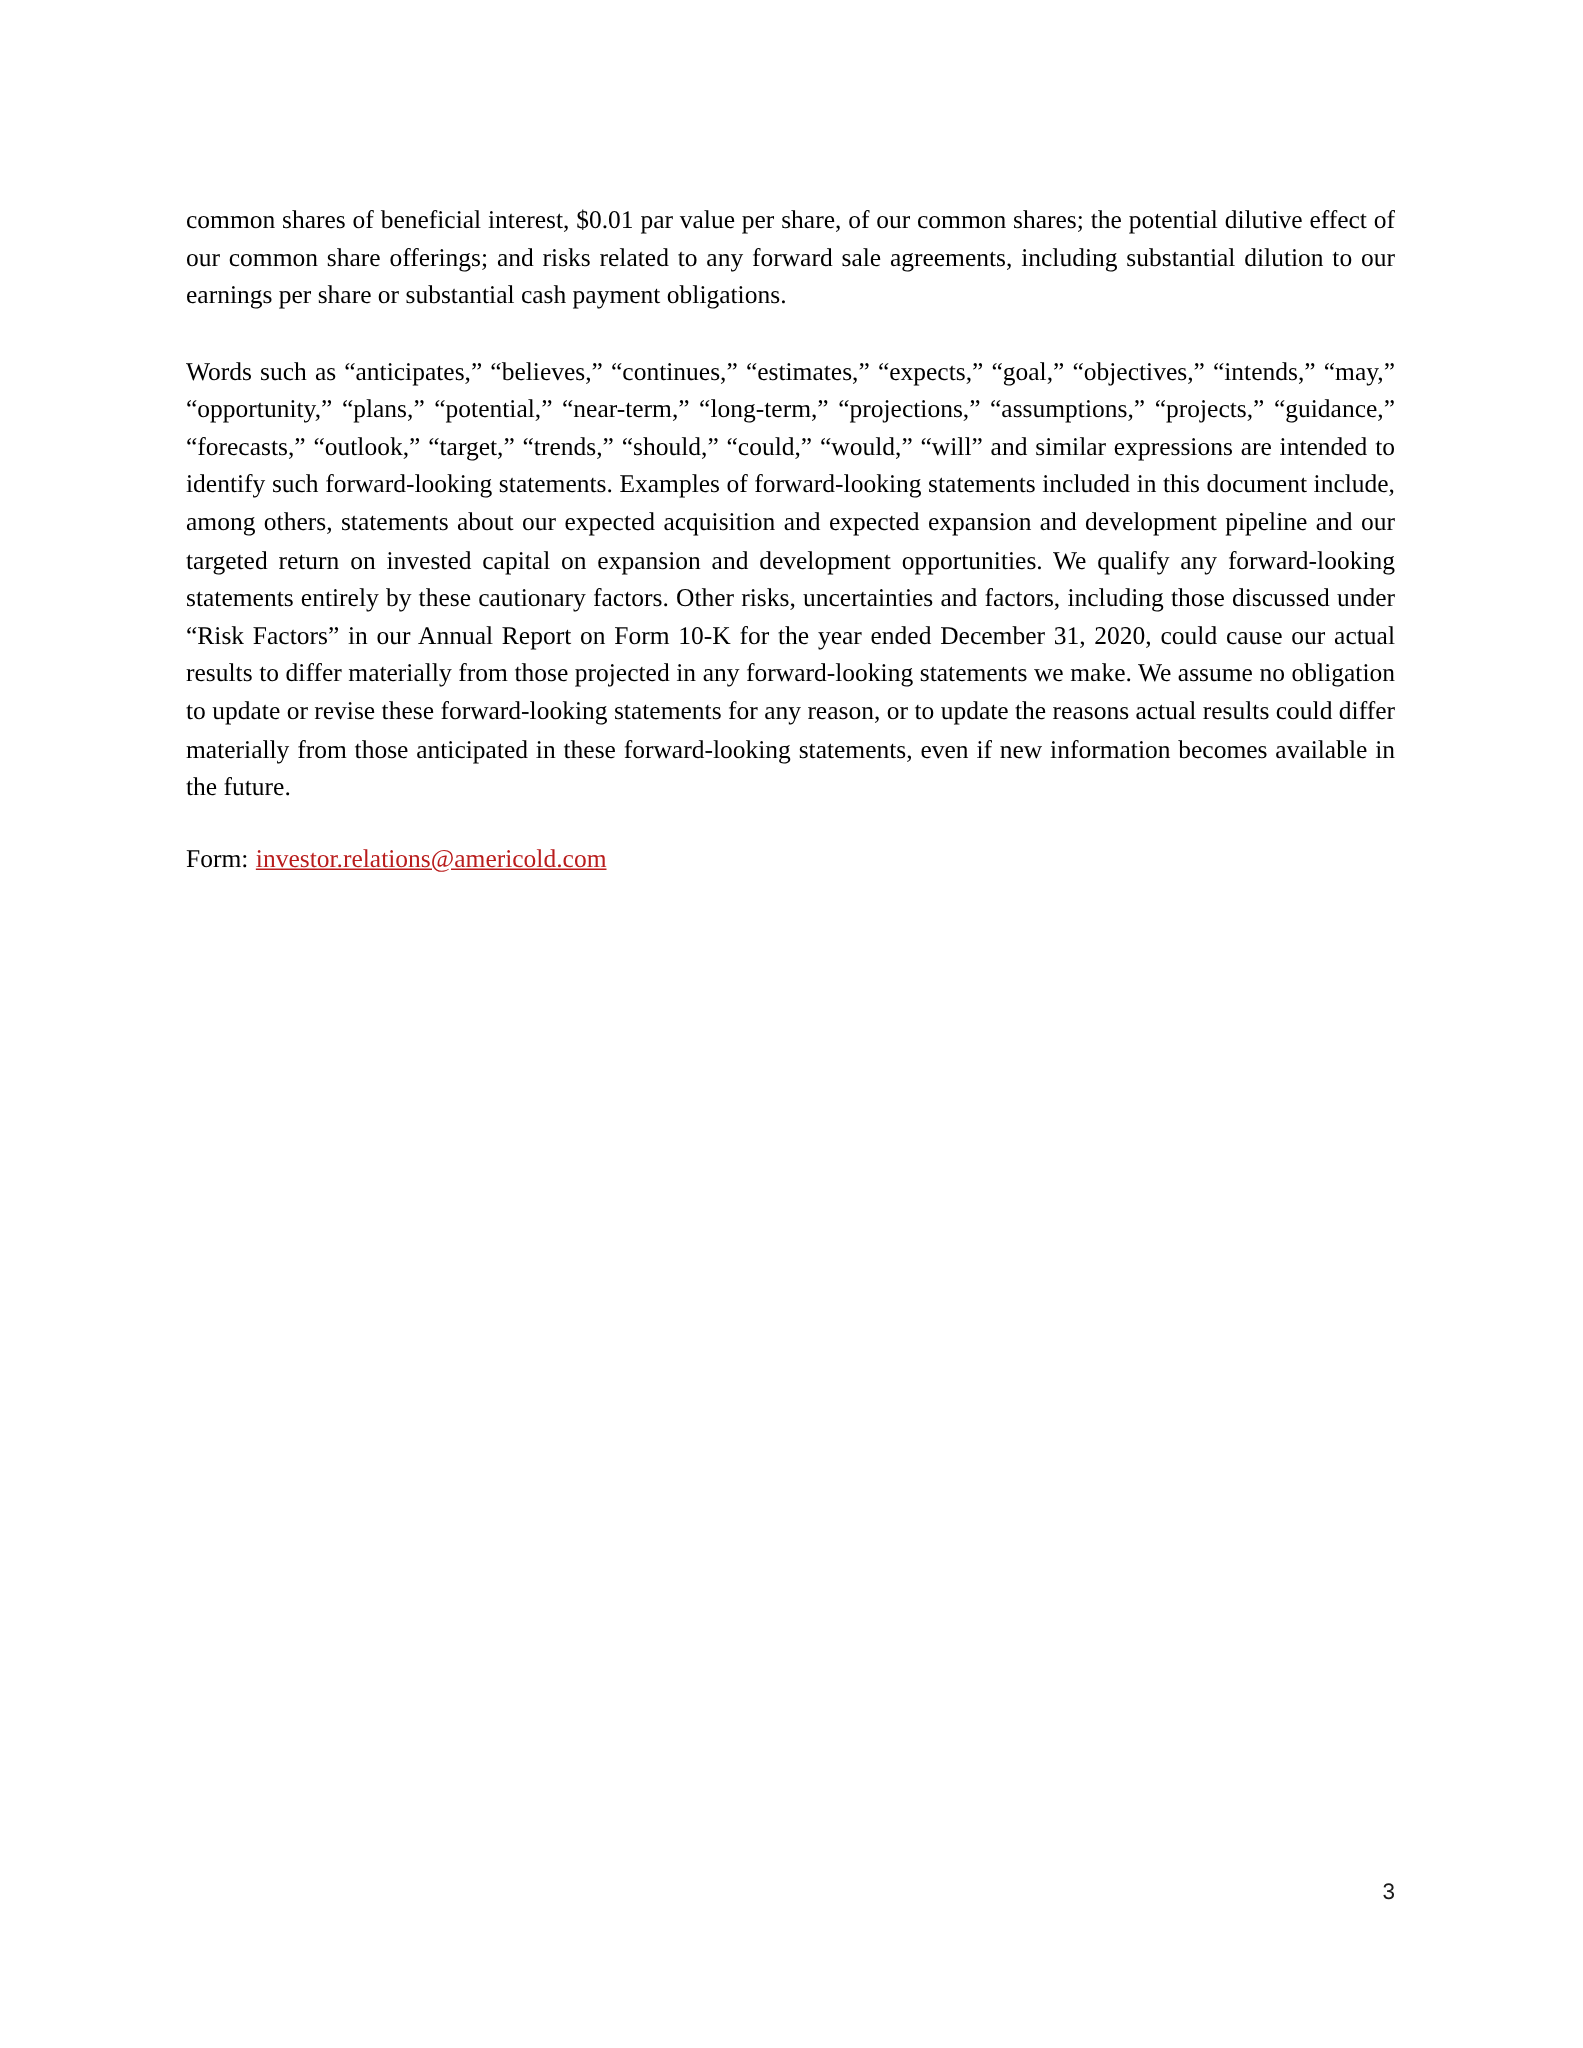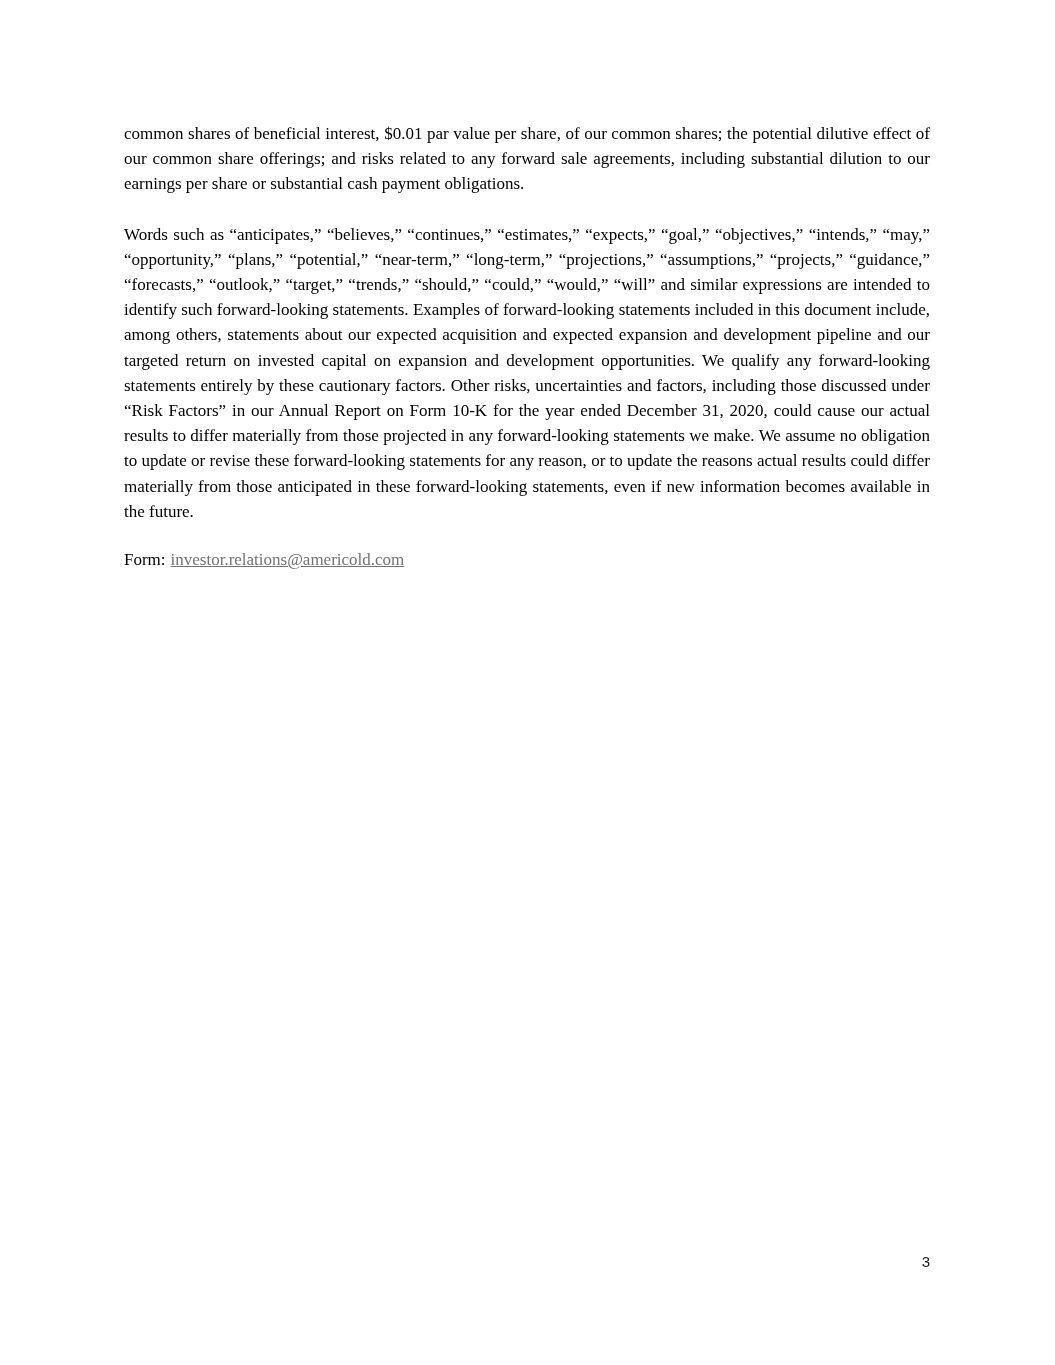--- a/index.html
+++ b/index.html
@@ -12,21 +12,21 @@
     width: 1055px;
     height: 1365px;
     background: #ffffff;
     color: #000000;
     font-family: "Liberation Serif", serif;
     overflow: hidden;
   }
   .content {
     position: absolute;
     left: 124px;
-    top: 121px;
+    top: 134px;
     width: 806px;
   }
   .para {
     margin: 0 0 25px 0;
     font-size: 17px;
     line-height: 25.2px;
     text-align: justify;
   }
   .contacts-heading {
     margin: 0 0 9px 0;
@@ -35,21 +35,21 @@
     line-height: 25px;
   }
   .contact-block {
     font-size: 17px;
     line-height: 22px;
   }
   .contact-line {
     white-space: nowrap;
   }
   .email-link {
-    color: #737373;
+    color: #b91c1c;
     text-decoration: underline;
     margin-left: 5px;
   }
   .page-number {
     position: absolute;
     top: 1253px;
     left: 830px;
     width: 100px;
     text-align: right;
     font-family: "Liberation Sans", sans-serif;

